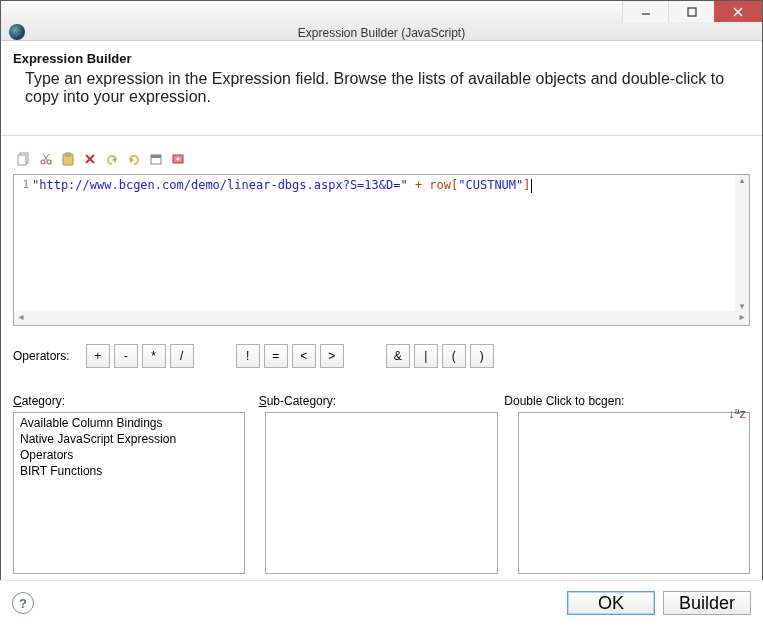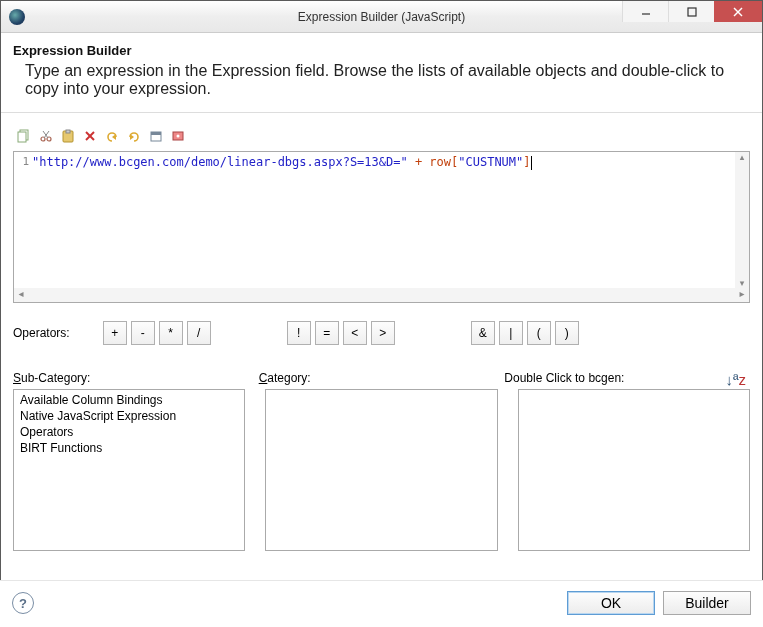--- a/index.html
+++ b/index.html
@@ -7,25 +7,25 @@
     margin: 0;
     font-family: "Segoe UI", Tahoma, sans-serif;
     font-size: 12px;
     background: #fff;
     width: 763px;
     height: 627px;
     overflow: hidden;
     border: 1px solid #5a5a5a;
   }
   .titlebar {
-    height: 32px;
+    height: 40px;
     background: linear-gradient(#fff, #eee 50%, #e8e8e8);
     border-bottom: 1px solid #ccc;
     display: flex;
-    align-items: center;
+    align-items: flex-end;
     position: relative;
   }
   .titlebar .eclipse-icon {
     width: 16px; height: 16px; margin-left: 8px;
     border-radius: 50%;
     background: radial-gradient(circle at 6px 6px, #6aa 0%, #246 60%, #124 100%);
   }
   .titlebar .title {
     position: absolute; left: 0; right: 0; text-align: center;
     color: #333; pointer-events: none;
@@ -33,21 +33,21 @@
   .winbtns { position: absolute; right: 0; top: 0; height: 100%; display: flex; }
   .winbtn {
     width: 46px; height: 22px; display: flex; align-items: center; justify-content: center;
     background: #fff0;
   }
   .winbtn.min, .winbtn.max { background: #f5f5f5; border-left: 1px solid #ddd; height:21px; }
   .winbtn.close { background: #c75050; color: #fff; width: 48px; height:21px; }
   .winbtn svg { display:block; }
 
   .header {
-    padding: 10px 12px 14px 12px;
+    padding: 10px 12px 29px 12px;
     border-bottom: 1px solid #ddd;
   }
   .header h1 {
     font-size: 13px; font-weight: bold; margin: 0 0 4px 0; color: #111;
   }
   .header .sub { font-size: 16px; color: #222; margin-left: 12px; }
 
   .content { padding: 14px 12px 0 12px; }
 
   .toolbar { display: flex; gap: 4px; margin-bottom: 6px; padding-left: 2px; }
@@ -78,38 +78,38 @@
     background: #f4f4f4;
     display:flex; justify-content:space-between; color:#888; font-size:10px;
   }
   .scroll-arrow { width:14px; text-align:center; }
   .scroll-y {
     position: absolute; right: 0; top: 0; bottom: 14px; width: 14px;
     background: #f4f4f4;
     display:flex; flex-direction:column; justify-content:space-between; color:#888; font-size:9px; align-items:center;
   }
 
-  .op-row { display:flex; align-items:center; gap:23px; margin: 18px 0 10px 0; }
+  .op-row { display:flex; align-items:center; gap:6px; margin: 18px 0 10px 0; }
   .op-label { margin-right: 10px; }
   .op-group { display:flex; gap:4px; }
   .spacer-sm { width: 30px; }
   .op-btn {
     width: 24px; height: 24px;
     border: 1px solid #b0b0b0;
     background: linear-gradient(#fdfdfd,#efefef);
     text-align: center;
     font-size: 12px;
     line-height: 22px;
     cursor: default;
   }
 
   .lists-labels { display:flex; margin-top: 26px; }
   .lists-labels .lbl { flex: 1; font-size: 12px; position:relative; }
   .lists-labels .lbl .u { text-decoration: underline; }
-  .sort-icon { position:absolute; right: 4px; top: 0; font-size:15px; color:#357; }
+  .sort-icon { position:absolute; right: 4px; top: 12px; font-size:13px; color:#357; }
 
   .lists { display:flex; gap: 20px; margin-top: 4px; }
   .listbox {
     flex: 1;
     border: 1px solid #aaa;
     height: 162px;
     background: #fff;
     overflow: auto;
     padding: 2px 0;
   }
@@ -125,21 +125,21 @@
   .help {
     width: 22px; height: 22px; border: 1.5px solid #7a8ea5; border-radius: 50%;
     color:#5a6f88; display:flex; align-items:center; justify-content:center;
     font-weight:bold; font-size:13px;
   }
   .btns { display:flex; gap: 8px; }
   .dlgbtn {
     width: 88px; height: 24px;
     border: 1px solid #a8a8a8;
     background: linear-gradient(#fdfdfd,#ececec);
-    text-align: center; line-height: 22px; font-size: 14px;
+    text-align: center; line-height: 22px; font-size: 18px;
   }
   .dlgbtn.primary { border: 1px solid #5e9cd4; box-shadow: 0 0 0 1px #b8d6f0 inset; }
 </style>
 </head>
 <body>
 
 <div class="titlebar">
   <div class="eclipse-icon"></div>
   <div class="title">Expression Builder (JavaScript)</div>
   <div class="winbtns">
@@ -252,22 +252,22 @@
     <div class="spacer-sm"></div>
     <div class="op-group">
       <div class="op-btn">&amp;</div>
       <div class="op-btn">|</div>
       <div class="op-btn">(</div>
       <div class="op-btn">)</div>
     </div>
   </div>
 
   <div class="lists-labels">
+    <div class="lbl"><span class="u">C</span><span>ategory:</span></div>
     <div class="lbl"><span class="u">S</span><span>ub-Category:</span></div>
-    <div class="lbl"><span class="u">C</span><span>ategory:</span></div>
     <div class="lbl">
       <span>Double Click to bcgen:</span>
       <span class="sort-icon">↓ª<span style="color:#b33">z</span></span>
     </div>
   </div>
 
   <div class="lists">
     <div class="listbox" id="cat-list">
         <div class="item">Available Column Bindings</div>
         <div class="item">Native JavaScript Expression</div>

